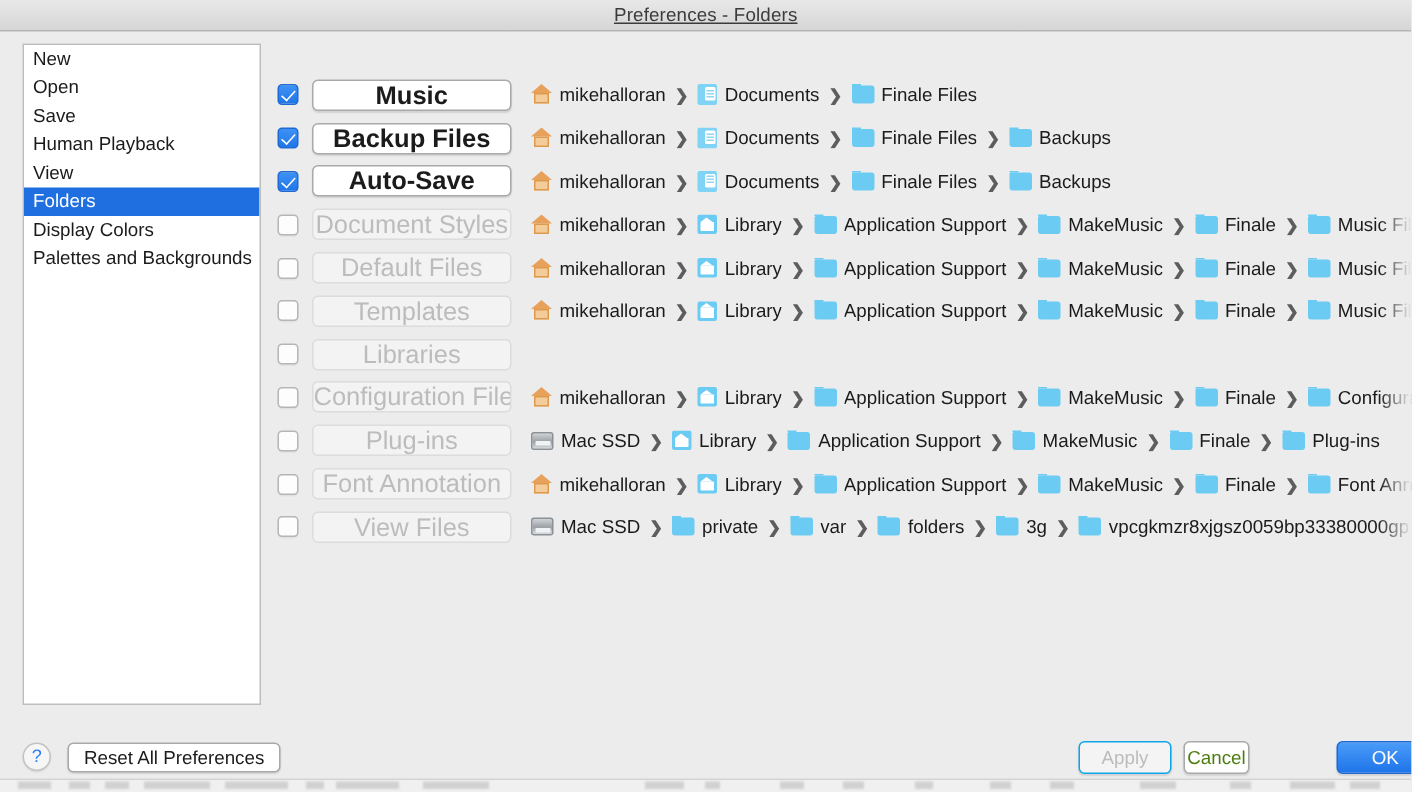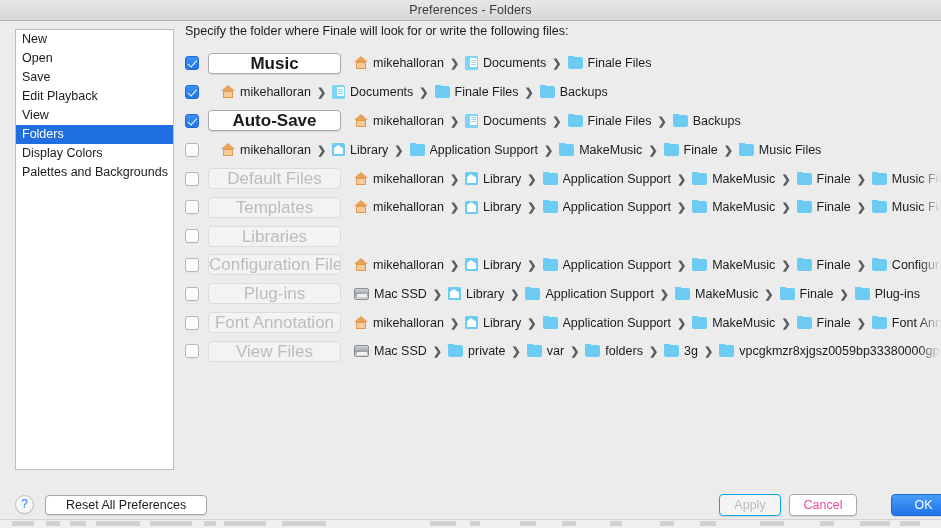--- a/index.html
+++ b/index.html
@@ -33,20 +33,21 @@
     border-bottom: 1px solid #b5b5b5;
     box-sizing: border-box;
   }
   #titlebar .title {
     position: absolute;
     left: 0; right: 0; top: 3px;
     text-align: center;
     font-size: 12.5px;
     color: #3b3b3b;
     letter-spacing: 0.1px;
+    text-decoration: underline;
   }
 
   
   #sidebar {
     position: absolute;
     left: 15px;
     top: 29px;
     width: 159px;
     height: 441px;
     background: #ffffff;
@@ -304,21 +305,21 @@
     line-height: 17px;
     text-align: center;
     box-shadow: 0 1px 1px rgba(0,0,0,0.08);
   }
   #reset-btn {
     position: absolute;
     left: 45px;
     top: 495px;
     height: 20px;
     line-height: 19px;
-    padding: 0 20px;
+    padding: 0 10px;
     background: #ffffff;
     border: 1px solid #a9a9a9;
     border-radius: 4px;
     box-sizing: border-box;
     font-size: 12.5px;
     color: #1b1b1b;
     box-shadow: 0 1px 1px rgba(0,0,0,0.10);
   }
   .dlg-btn {
     position: absolute;
@@ -333,24 +334,24 @@
   }
   #apply-btn {
     left: 719px;
     width: 62px;
     background: #f4f4f4;
     border: 1px solid #0ea5e9;
     color: #bcbcbc;
   }
   #cancel-btn {
     left: 789px;
-    width: 68px;
+    width: 44px;
     background: #ffffff;
     border: 1px solid #a9a9a9;
-    color: #ec4899;
+    color: #4d7c0f;
   }
   #ok-btn {
     left: 858px;
     width: 65px;
     background: linear-gradient(to bottom, #4a9cf7, #1f74ea);
     border: 1px solid #1b68d4;
     color: #ffffff;
     margin-left: 33px;
   }
 
@@ -381,28 +382,27 @@
 <div id="window">
 
   <div id="titlebar">
     <div class="title">Preferences - Folders</div>
   </div>
 
   <div id="sidebar">
       <div class="side-item"><span>New</span></div>
       <div class="side-item"><span>Open</span></div>
       <div class="side-item"><span>Save</span></div>
-      <div class="side-item"><span>Edit Playback</span></div>
+      <div class="side-item"><span>Human Playback</span></div>
       <div class="side-item"><span>View</span></div>
       <div class="side-item selected"><span>Folders</span></div>
       <div class="side-item"><span>Display Colors</span></div>
       <div class="side-item"><span>Palettes and Backgrounds</span></div>
     </div>
 
-  <div id="instruction">Specify the folder where Finale will look for or write the following files:</div>
 
   <div id="rows">
       <div class="row">
         <div class="cb on"></div>
         <div class="folder-btn enabled">Music</div>
         <div class="path">
           <span class="seg">
             <span class="ic ic-home"></span>
             <span class="lbl">mikehalloran</span>
           </span>
@@ -413,20 +413,21 @@
           </span>
           <span class="chev">❯</span>
           <span class="seg">
             <span class="ic ic-folder"></span>
             <span class="lbl">Finale Files</span>
           </span>
         </div>
       </div>
       <div class="row">
         <div class="cb on"></div>
+        <div class="folder-btn enabled">Backup Files</div>
         <div class="path">
           <span class="seg">
             <span class="ic ic-home"></span>
             <span class="lbl">mikehalloran</span>
           </span>
           <span class="chev">❯</span>
           <span class="seg">
             <span class="ic ic-doc"></span>
             <span class="lbl">Documents</span>
           </span>
@@ -462,20 +463,21 @@
           </span>
           <span class="chev">❯</span>
           <span class="seg">
             <span class="ic ic-folder"></span>
             <span class="lbl">Backups</span>
           </span>
         </div>
       </div>
       <div class="row">
         <div class="cb off"></div>
+        <div class="folder-btn disabled">Document Styles</div>
         <div class="path fade">
           <span class="seg">
             <span class="ic ic-home"></span>
             <span class="lbl">mikehalloran</span>
           </span>
           <span class="chev">❯</span>
           <span class="seg">
             <span class="ic ic-lib"></span>
             <span class="lbl">Library</span>
           </span>

